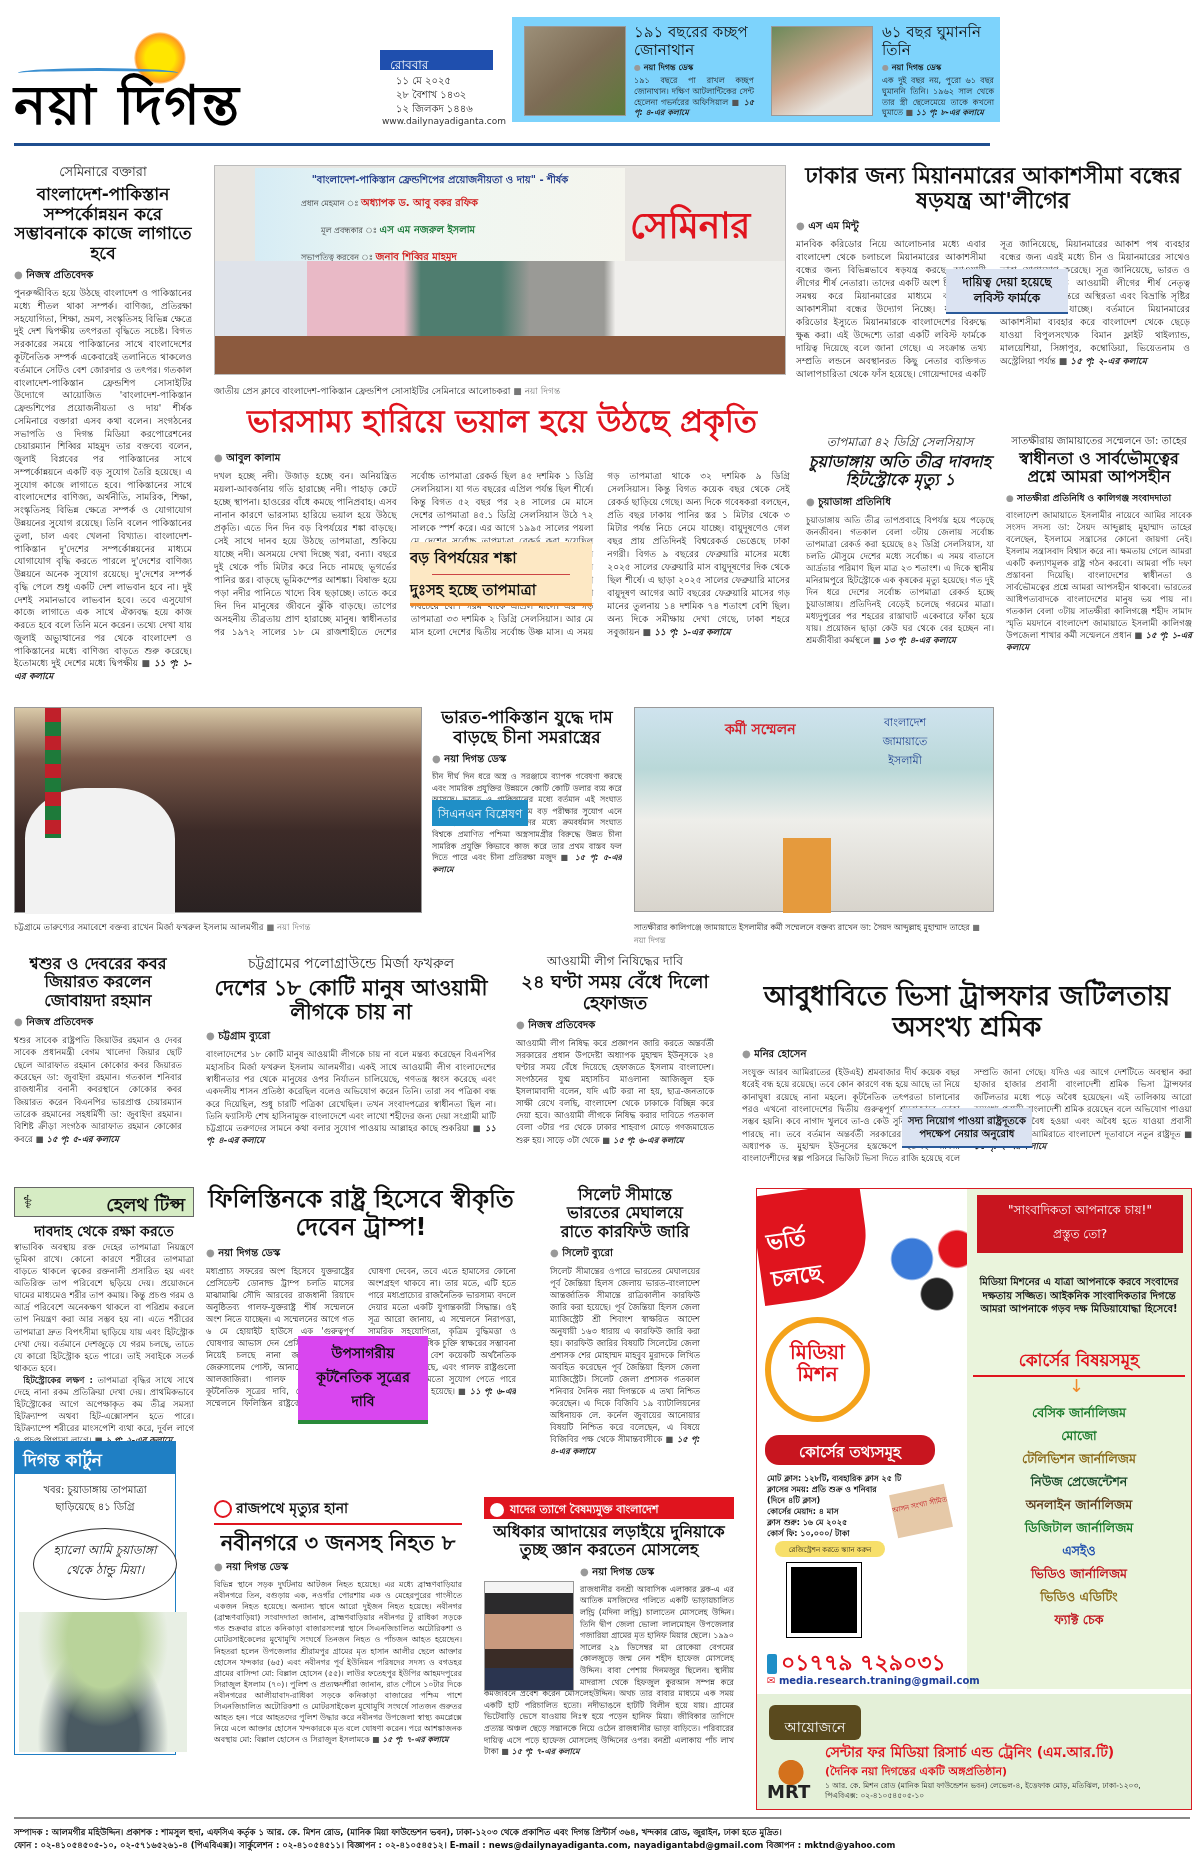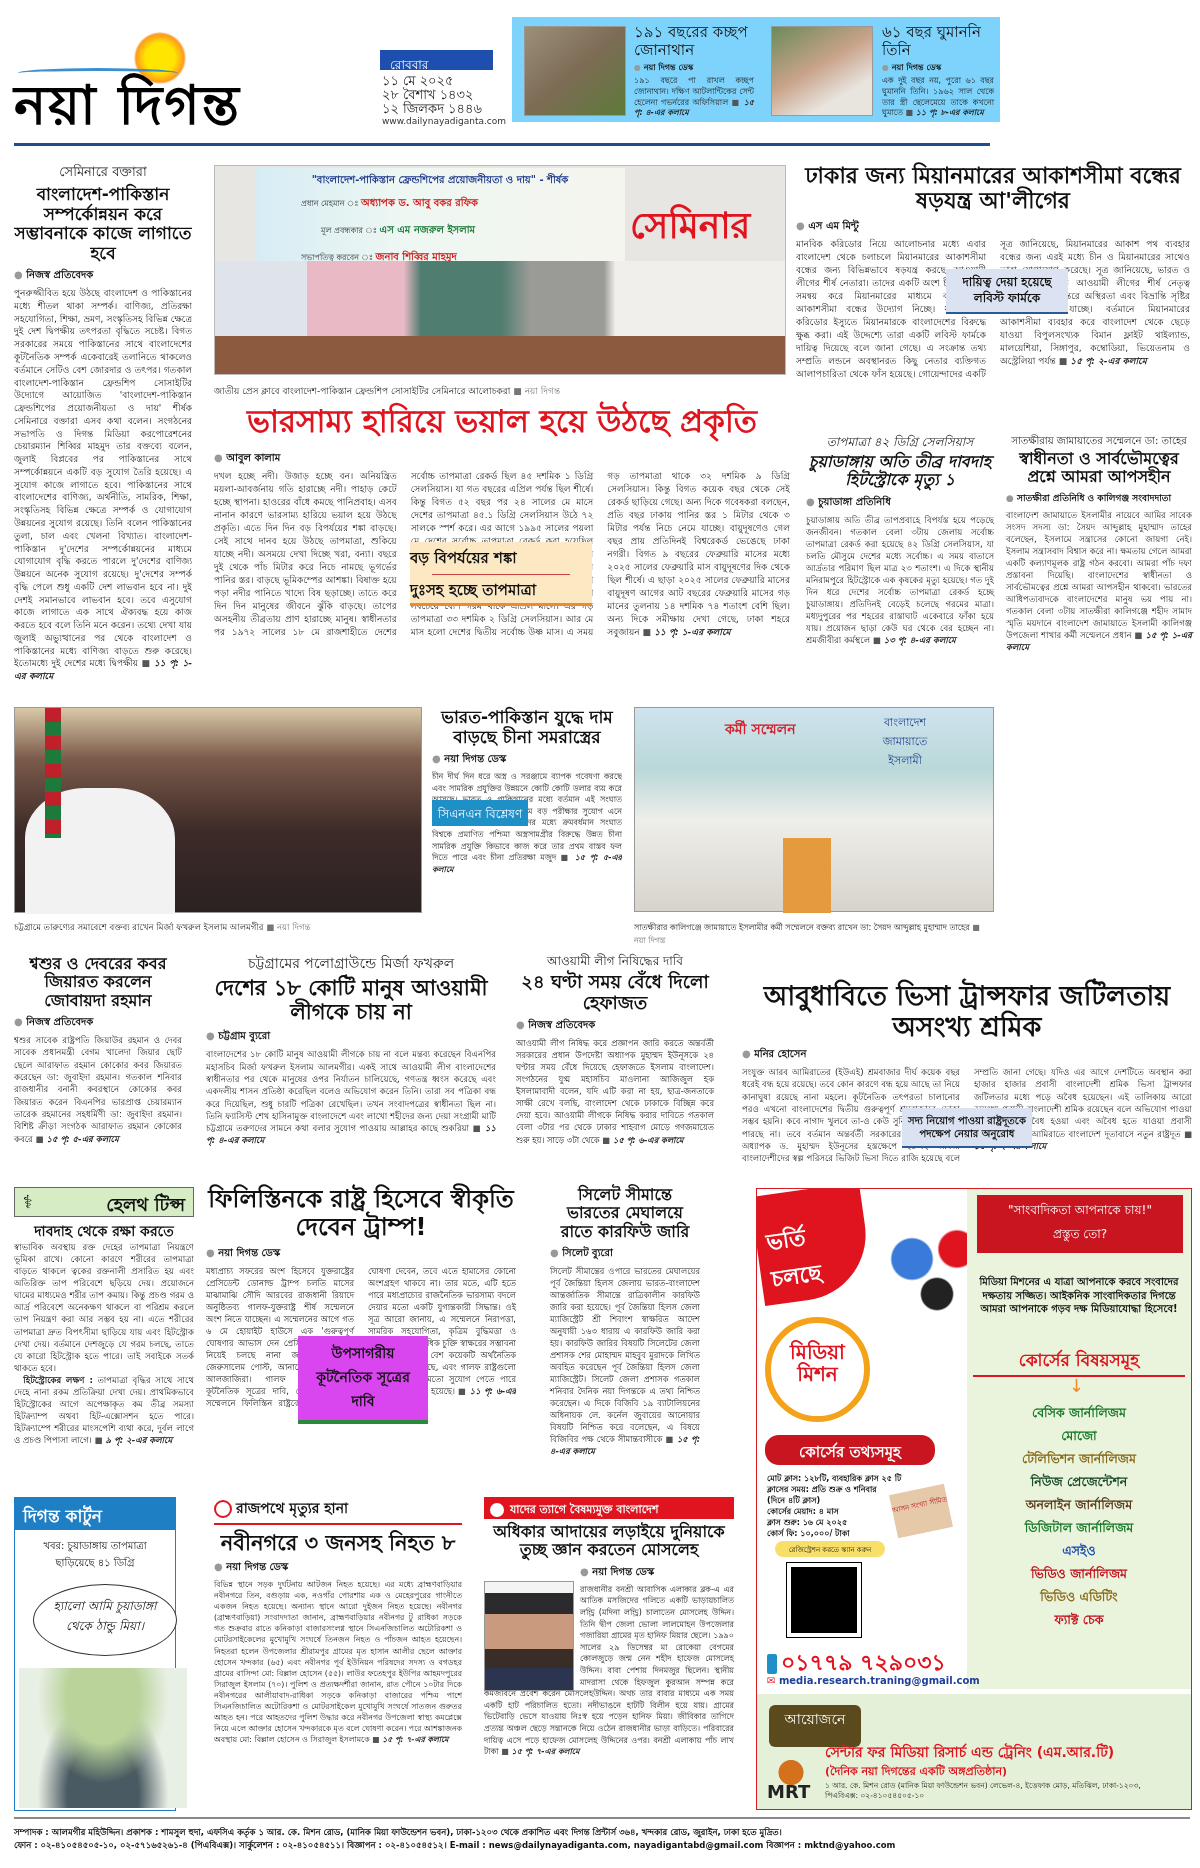--- a/index.html
+++ b/index.html
@@ -23,21 +23,21 @@
 </head>
 <body>
 
 <div class="abs" style="left:0;top:0;width:1200px;height:130px">
   <div class="abs" style="left:14px;top:28px;width:350px;height:90px">
     <div class="abs" style="left:120px;top:4px;width:52px;height:52px;border-radius:50%;background:radial-gradient(circle,#ffe600 40%,#ff9a1f 65%,rgba(255,140,0,0) 72%)"></div>
     <div class="abs" style="left:4px;top:40px;width:160px;height:10px;border-top:3px solid #3a8fd0;border-radius:60% 60% 0 0"></div>
     <div class="abs" style="left:0;top:36px;font-size:54px;font-weight:bold;letter-spacing:2px;color:#000;font-family:'DejaVu Serif',serif">নয়া দিগন্ত</div>
   </div>
   <div class="abs" style="left:380px;top:50px;width:113px;height:20px;background:#1f4fae;color:#fff;font-size:12px;padding:6px 10px">রোববার</div>
-  <div class="abs" style="left:382px;top:74px;font-size:13px;line-height:14px;color:#222">
+  <div class="abs" style="left:396px;top:74px;font-size:10px;line-height:14px;color:#222">
     <div>১১ মে ২০২৫</div>
     <div>২৮ বৈশাখ ১৪৩২</div>
     <div>১২ জিলকদ ১৪৪৬</div>
   </div>
   <a class="abs" style="left:382px;top:116px;font-size:9px;color:#333">www.dailynayadiganta.com</a>
 
   <div class="abs" style="left:512px;top:17px;width:488px;height:105px;background:#7dd3fc">
     <div class="abs photo" style="left:12px;top:9px;width:102px;height:90px;background:linear-gradient(140deg,#9c8f78,#7d6c55 50%,#5d7a3a)"></div>
     <div class="abs" style="left:122px;top:6px;width:120px">
       <div style="font-size:15px;line-height:18px;color:#111">১৯১ বছরের কচ্ছপ জোনাথান</div>
@@ -203,28 +203,28 @@
       <div>কোর্সের মেয়াদ: ৪ মাস</div>
       <div>ক্লাস শুরু: ১৬ মে ২০২৫</div>
       <div>কোর্স ফি: ১০,০০০/ টাকা</div>
   </div>
   <div class="abs" style="left:136px;top:300px;width:56px;height:44px;background:#e6c9a8;font-size:7px;color:#c0151f;text-align:center;padding-top:10px;transform:rotate(-12deg)">আসন সংখ্যা সীমিত</div>
   <div class="abs" style="left:18px;top:352px;width:110px;height:16px;background:#f7df6a;font-size:7px;text-align:center;border-radius:8px;padding-top:3px">রেজিস্ট্রেশন করতে স্ক্যান করুন</div>
   <div class="abs" style="left:30px;top:374px;width:74px;height:74px;background:repeating-linear-gradient(0deg,#000 0 3px,#fff 3px 6px),#000;background-blend-mode:multiply;border:4px solid #fff;outline:1px solid #000"></div>
   <div class="abs" style="left:10px;top:456px;font-size:22px;font-weight:bold;color:#e0141e"><span style="display:inline-block;width:10px;height:20px;background:#1f8fc7;border-radius:2px;vertical-align:middle;margin-right:4px"></span><span>০১৭৭৯ ৭২৯০৩১</span></div>
   <div class="abs" style="left:10px;top:486px;font-size:10px;font-weight:bold;color:#1f3f9a"><span style="color:#e0141e">✉</span> <span>media.research.traning@gmail.com</span></div>
   <div class="abs" style="left:0;top:505px;width:436px;height:117px;background:#e4f0d8"></div>
-  <div class="abs" style="left:12px;top:516px;width:92px;height:42px;background:#5a4a1e;color:#fff;font-size:14px;text-align:center;padding-top:3px;border-radius:6px">আয়োজনে</div>
+  <div class="abs" style="left:12px;top:516px;width:92px;height:35px;background:#5a4a1e;color:#fff;font-size:14px;text-align:center;padding-top:11px;border-radius:6px">আয়োজনে</div>
   <div class="abs" style="left:10px;top:566px;width:48px;height:50px;font-size:18px;font-weight:bold;color:#222;background:radial-gradient(circle at 50% 35%,#d4711c 30%,transparent 32%);padding-top:26px">MRT</div>
   <div class="abs" style="left:68px;top:552px;width:362px;font-size:14px;font-weight:bold;color:#e0141e">সেন্টার ফর মিডিয়া রিসার্চ এন্ড ট্রেনিং (এম.আর.টি)</div>
   <div class="abs" style="left:68px;top:574px;font-size:11px;font-weight:bold;color:#e0141e">(দৈনিক নয়া দিগন্তের একটি অঙ্গপ্রতিষ্ঠান)</div>
   <div class="abs" style="left:68px;top:592px;width:340px;font-size:7.5px;line-height:10px;color:#222">১ আর. কে. মিশন রোড (মানিক মিয়া ফাউন্ডেশন ভবন) লেভেল-৪, ইত্তেফাক মোড়, মতিঝিল, ঢাকা-১২০৩, পিএবিএক্স: ০২-৪১০৫৪৫০৫-১০</div>
 </div>
 
-<div class="abs" style="left:14px;top:1497px;width:162px;height:314px;border:1px solid #1f7fc4;background:#fff">
+<div class="abs" style="left:14px;top:1441px;width:162px;height:314px;border:1px solid #1f7fc4;background:#fff">
   <div style="height:32px;background:#1f7fc4;color:#fff;font-size:17px;font-weight:bold;padding:5px 8px">দিগন্ত কার্টুন</div>
   <div style="font-size:10px;text-align:center;margin:8px 14px">খবর: চুয়াডাঙ্গায় তাপমাত্রা ছাড়িয়েছে ৪১ ডিগ্রি</div>
   <div class="abs" style="left:18px;top:86px;width:144px;height:72px;border:1px solid #333;border-radius:50%;font-size:12px;font-style:italic;text-align:center;padding:12px 14px;background:#fff">হ্যালো আমি চুয়াডাঙ্গা থেকে ঠান্ডু মিয়া।</div>
   <div class="abs" style="left:4px;top:170px;width:168px;height:140px;background:radial-gradient(ellipse at 50% 20%,#b9d39a 30%,transparent 55%),radial-gradient(ellipse at 50% 90%,#4a5a62 30%,transparent 55%),#e8efe4"></div>
 </div>
 
 <div class="abs" style="left:214px;top:1497px;width:248px">
   <div style="border-bottom:2px solid #e0141e;padding-bottom:2px;font-size:14px;font-weight:bold">
     <span style="display:inline-block;width:18px;height:18px;border:2px solid #e0141e;border-radius:50%;vertical-align:middle;margin-right:4px"></span><span>রাজপথে মৃত্যুর হানা</span>
   </div>

